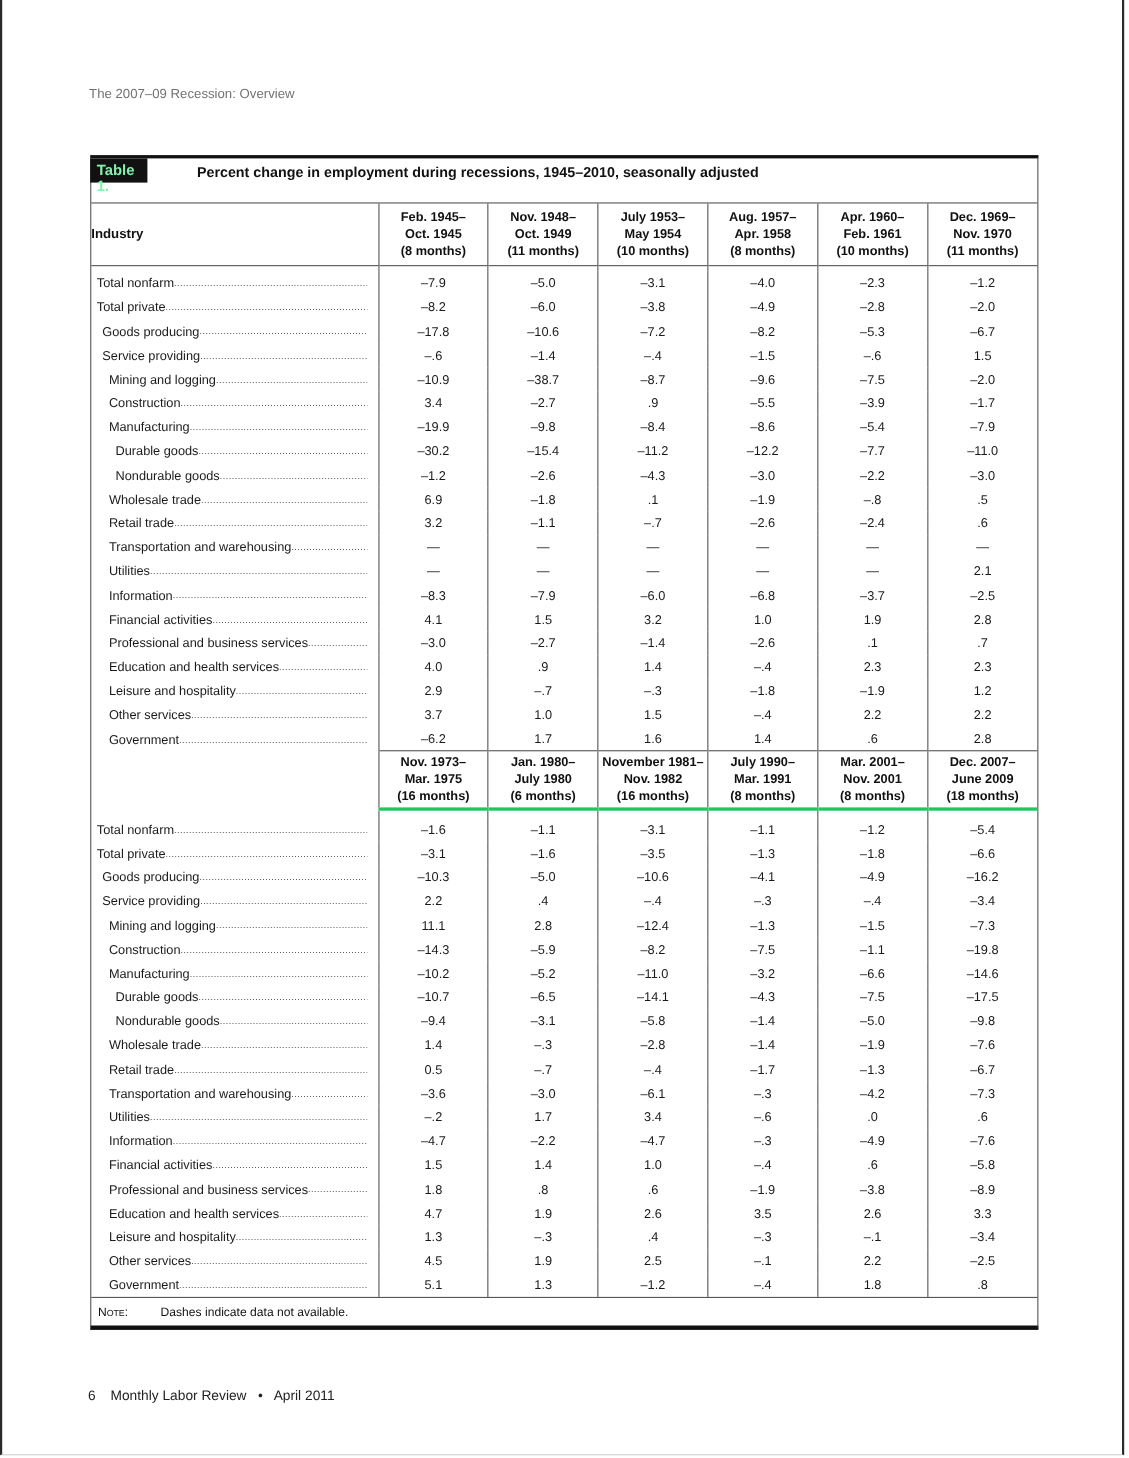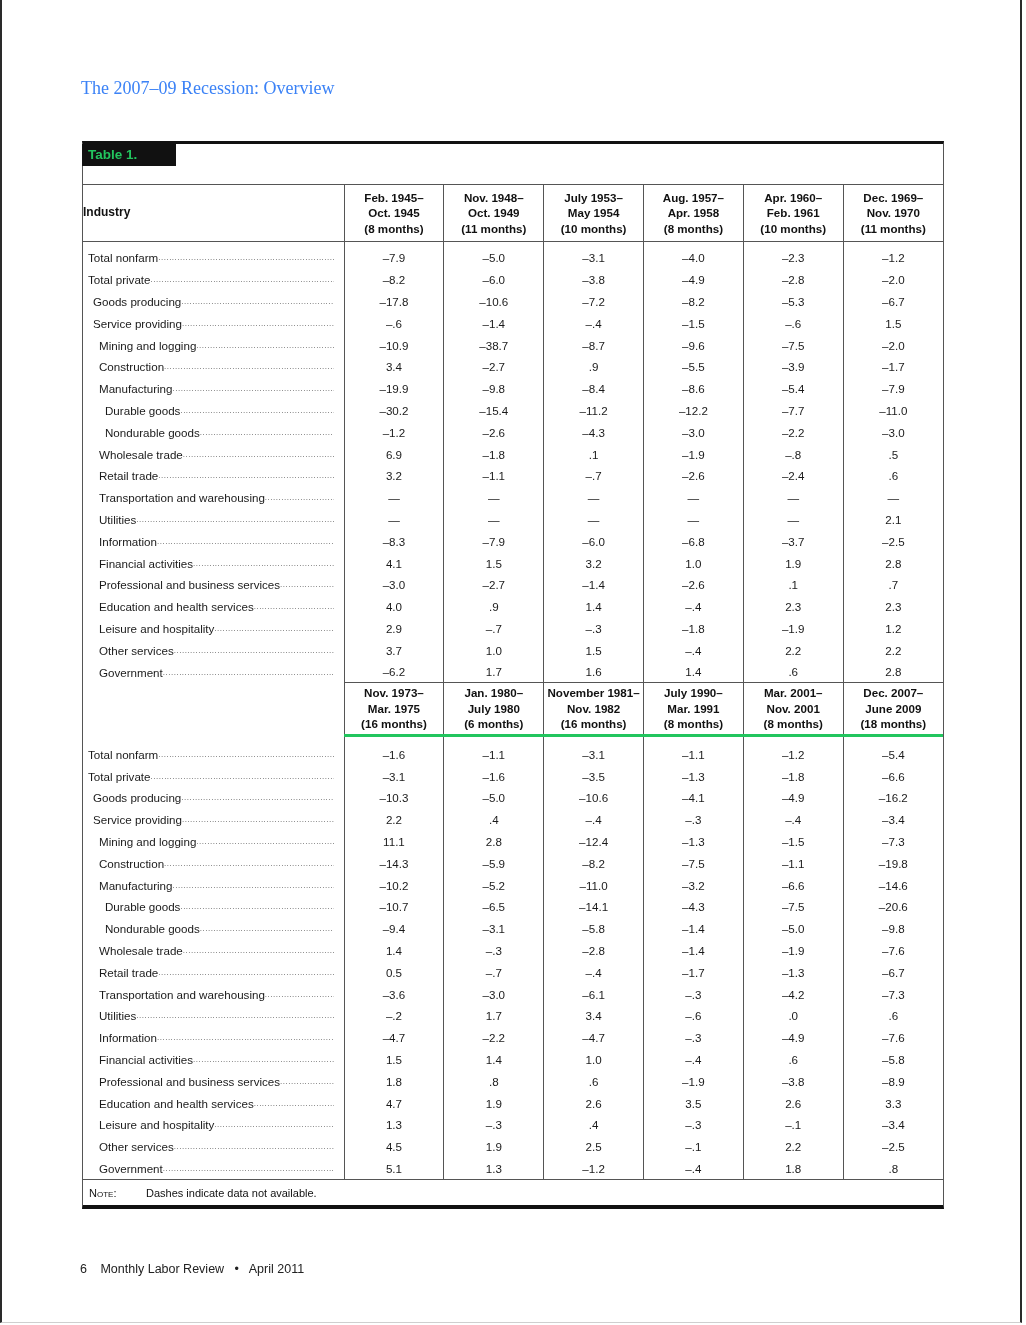--- a/index.html
+++ b/index.html
@@ -11,37 +11,37 @@
     overflow: hidden;
   }
   .page-frame {
     position: absolute; left: 0; top: 0; width: 1022px; height: 1323px;
     border-left: 2px solid #2a2a2a;
     border-right: 2px solid #2a2a2a;
     border-bottom: 1px solid #cfcfcf;
   }
   .running-head {
     position: absolute; left: 81px; top: 78px;
-    font-size: 18px; color: #3b82f6; font-family: Liberation Serif, serif;
+    font-size: 12px; color: #737373;
   }
   .table-wrap {
     position: absolute; left: 82px; top: 141px; width: 862px;
     border-top: 3px solid #111;
     border-bottom: 4px solid #111;
     border-left: 1px solid #555;
     border-right: 1px solid #555;
   }
   .title-row {
     height: 41px;
     border-bottom: 1px solid #555;
     position: relative;
   }
   .table-label {
-    position: absolute; left: -1px; top: 0; width: 94px; height: 22px;
-    background: #111; color: #22c55e;
+    position: absolute; left: -1px; top: 0; width: 52px; height: 22px;
+    background: #111; color: #86efac;
     font-weight: bold; font-size: 13.5px;
     padding: 3px 0 0 6px;
   }
   .table-title {
     position: absolute; left: 96px; top: 5px;
     font-weight: bold; font-size: 13px; color: #111;
   }
   table { border-collapse: collapse; width: 860px; table-layout: fixed; }
   col.c-ind { width: 261px; }
   col.c-num { width: 99.8px; }
@@ -100,20 +100,21 @@
 </head>
 <body>
 
 <div class="page-frame"></div>
 
 <div class="running-head">The 2007–09 Recession: Overview</div>
 
 <div class="table-wrap">
   <div class="title-row">
     <div class="table-label">Table 1.</div>
+    <div class="table-title">Percent change in employment during recessions, 1945–2010, seasonally adjusted</div>
   </div>
 
   <table>
     <colgroup>
       <col class="c-ind">
         <col class="c-num">
         <col class="c-num">
         <col class="c-num">
         <col class="c-num">
         <col class="c-num">
@@ -587,21 +588,21 @@
             <div class="lbl-wrap">
               <span>Durable goods</span>
               <span class="dots"></span>
             </div>
           </td>
           <td class="num">–10.7</td>
           <td class="num">–6.5</td>
           <td class="num">–14.1</td>
           <td class="num">–4.3</td>
           <td class="num">–7.5</td>
-          <td class="num">–20.6</td>
+          <td class="num">–17.5</td>
         </tr>
         <tr class="row">
           <td class="ind i3">
             <div class="lbl-wrap">
               <span>Nondurable goods</span>
               <span class="dots"></span>
             </div>
           </td>
           <td class="num">–9.4</td>
           <td class="num">–3.1</td>

